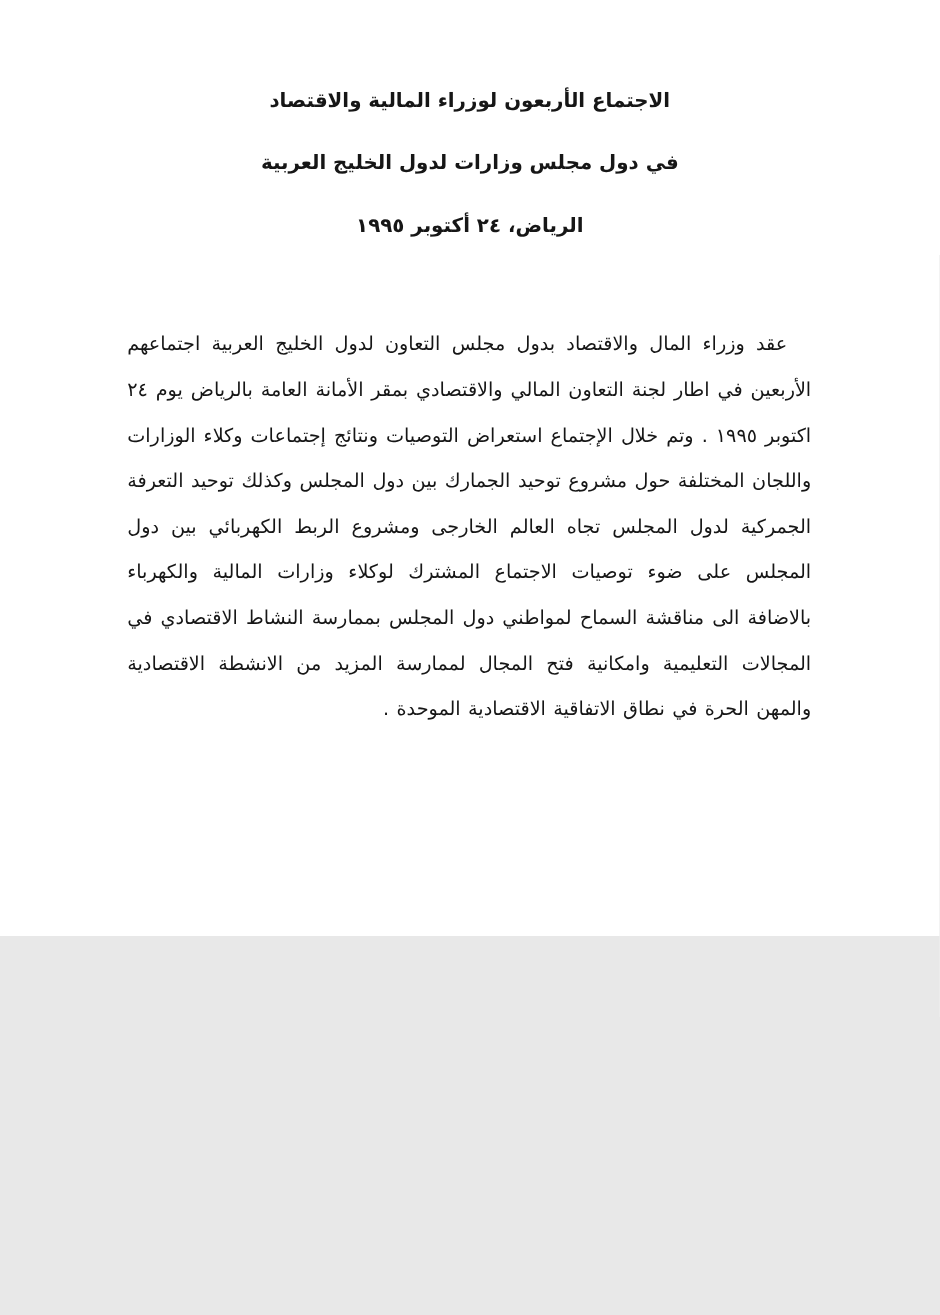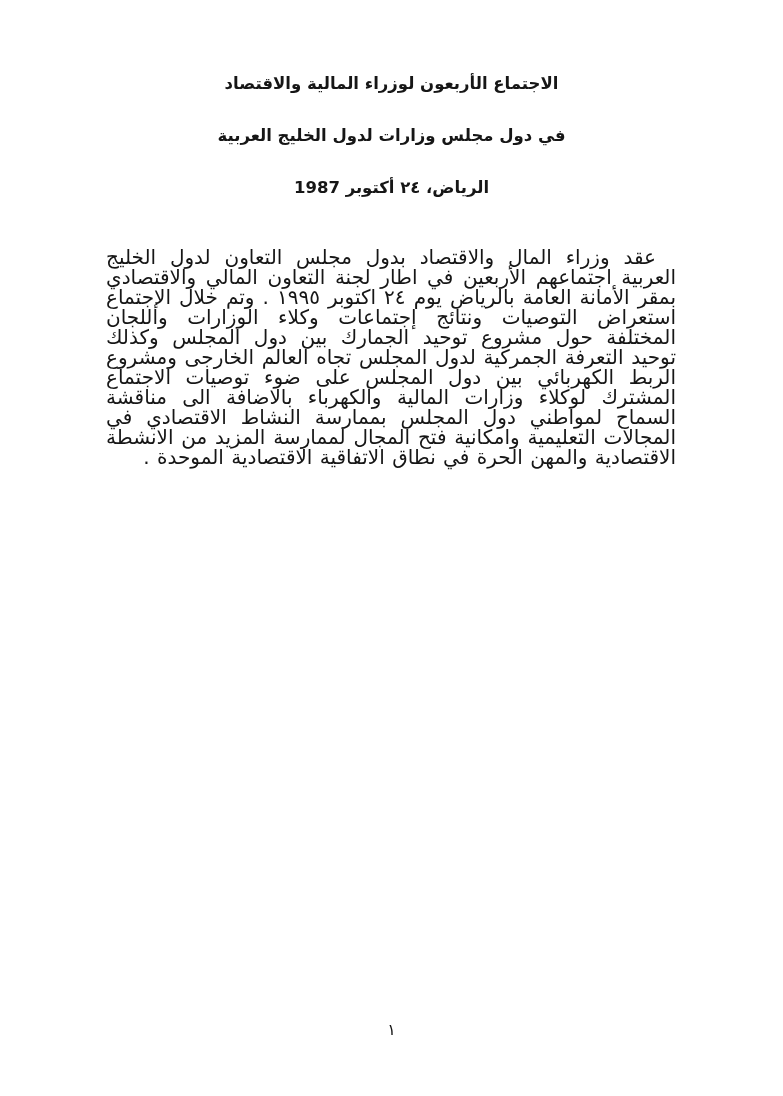--- a/index.html
+++ b/index.html
@@ -9,21 +9,21 @@
   * { margin: 0; padding: 0; box-sizing: border-box; }
   html, body {
     width: 783px;
     height: 1096px;
     background: #e8e8e8;
     font-family: "DejaVu Sans", sans-serif;
   }
   .page {
     position: relative;
     width: 783px;
-    height: 1096px;
+    height: 780px;
     background: var(--bg-color);
     color: var(--text-color);
     overflow: hidden;
   }
   .title-block {
     position: absolute;
     top: 74px;
     left: 0;
     right: 0;
     text-align: center;
@@ -31,27 +31,27 @@
   }
   .title-line {
     font-weight: bold;
     font-size: 16.5px;
     line-height: 19px;
     margin-bottom: 33px;
     letter-spacing: 0.3px;
   }
   .body-paragraph {
     position: absolute;
-    top: 247px;
+    top: 268px;
     right: 107px;
     width: 570px;
     direction: rtl;
     text-align: justify;
-    font-size: 20px;
-    line-height: 20px;
+    font-size: 16px;
+    line-height: 38px;
     text-indent: 20px;
     word-spacing: 1px;
   }
   .page-footer {
     position: absolute;
     top: 1020px;
     left: 0;
     right: 0;
     text-align: center;
   }
@@ -61,21 +61,21 @@
   }
 </style>
 </head>
 <body>
 
 <div class="page">
 
   <div class="title-block">
     <div class="title-line" dir="rtl" lang="ar">الاجتماع الأربعون لوزراء المالية والاقتصاد</div>
     <div class="title-line" dir="rtl" lang="ar">في دول مجلس وزارات لدول الخليج العربية</div>
-    <div class="title-line" dir="rtl" lang="ar">الرياض، ٢٤ أكتوبر 1987</div>
+    <div class="title-line" dir="rtl" lang="ar">الرياض، ٢٤ أكتوبر ١٩٩٥</div>
   </div>
 
   <p class="body-paragraph" dir="rtl" lang="ar">عقد وزراء المال والاقتصاد بدول مجلس التعاون لدول الخليج العربية اجتماعهم الأربعين في اطار لجنة التعاون المالي والاقتصادي بمقر الأمانة العامة بالرياض يوم ٢٤ اكتوبر ١٩٩٥ . وتم خلال الإجتماع استعراض التوصيات ونتائج إجتماعات وكلاء الوزارات واللجان المختلفة حول مشروع توحيد الجمارك بين دول المجلس وكذلك توحيد التعرفة الجمركية لدول المجلس تجاه العالم الخارجى ومشروع الربط الكهربائي بين دول المجلس على ضوء توصيات الاجتماع المشترك لوكلاء وزارات المالية والكهرباء بالاضافة الى مناقشة السماح لمواطني دول المجلس بممارسة النشاط الاقتصادي في المجالات التعليمية وامكانية فتح المجال لممارسة المزيد من الانشطة الاقتصادية والمهن الحرة في نطاق الاتفاقية الاقتصادية الموحدة .</p>
 
   <div class="page-footer">
     <span class="page-number" dir="rtl" lang="ar">١</span>
   </div>
 
 </div>
 

